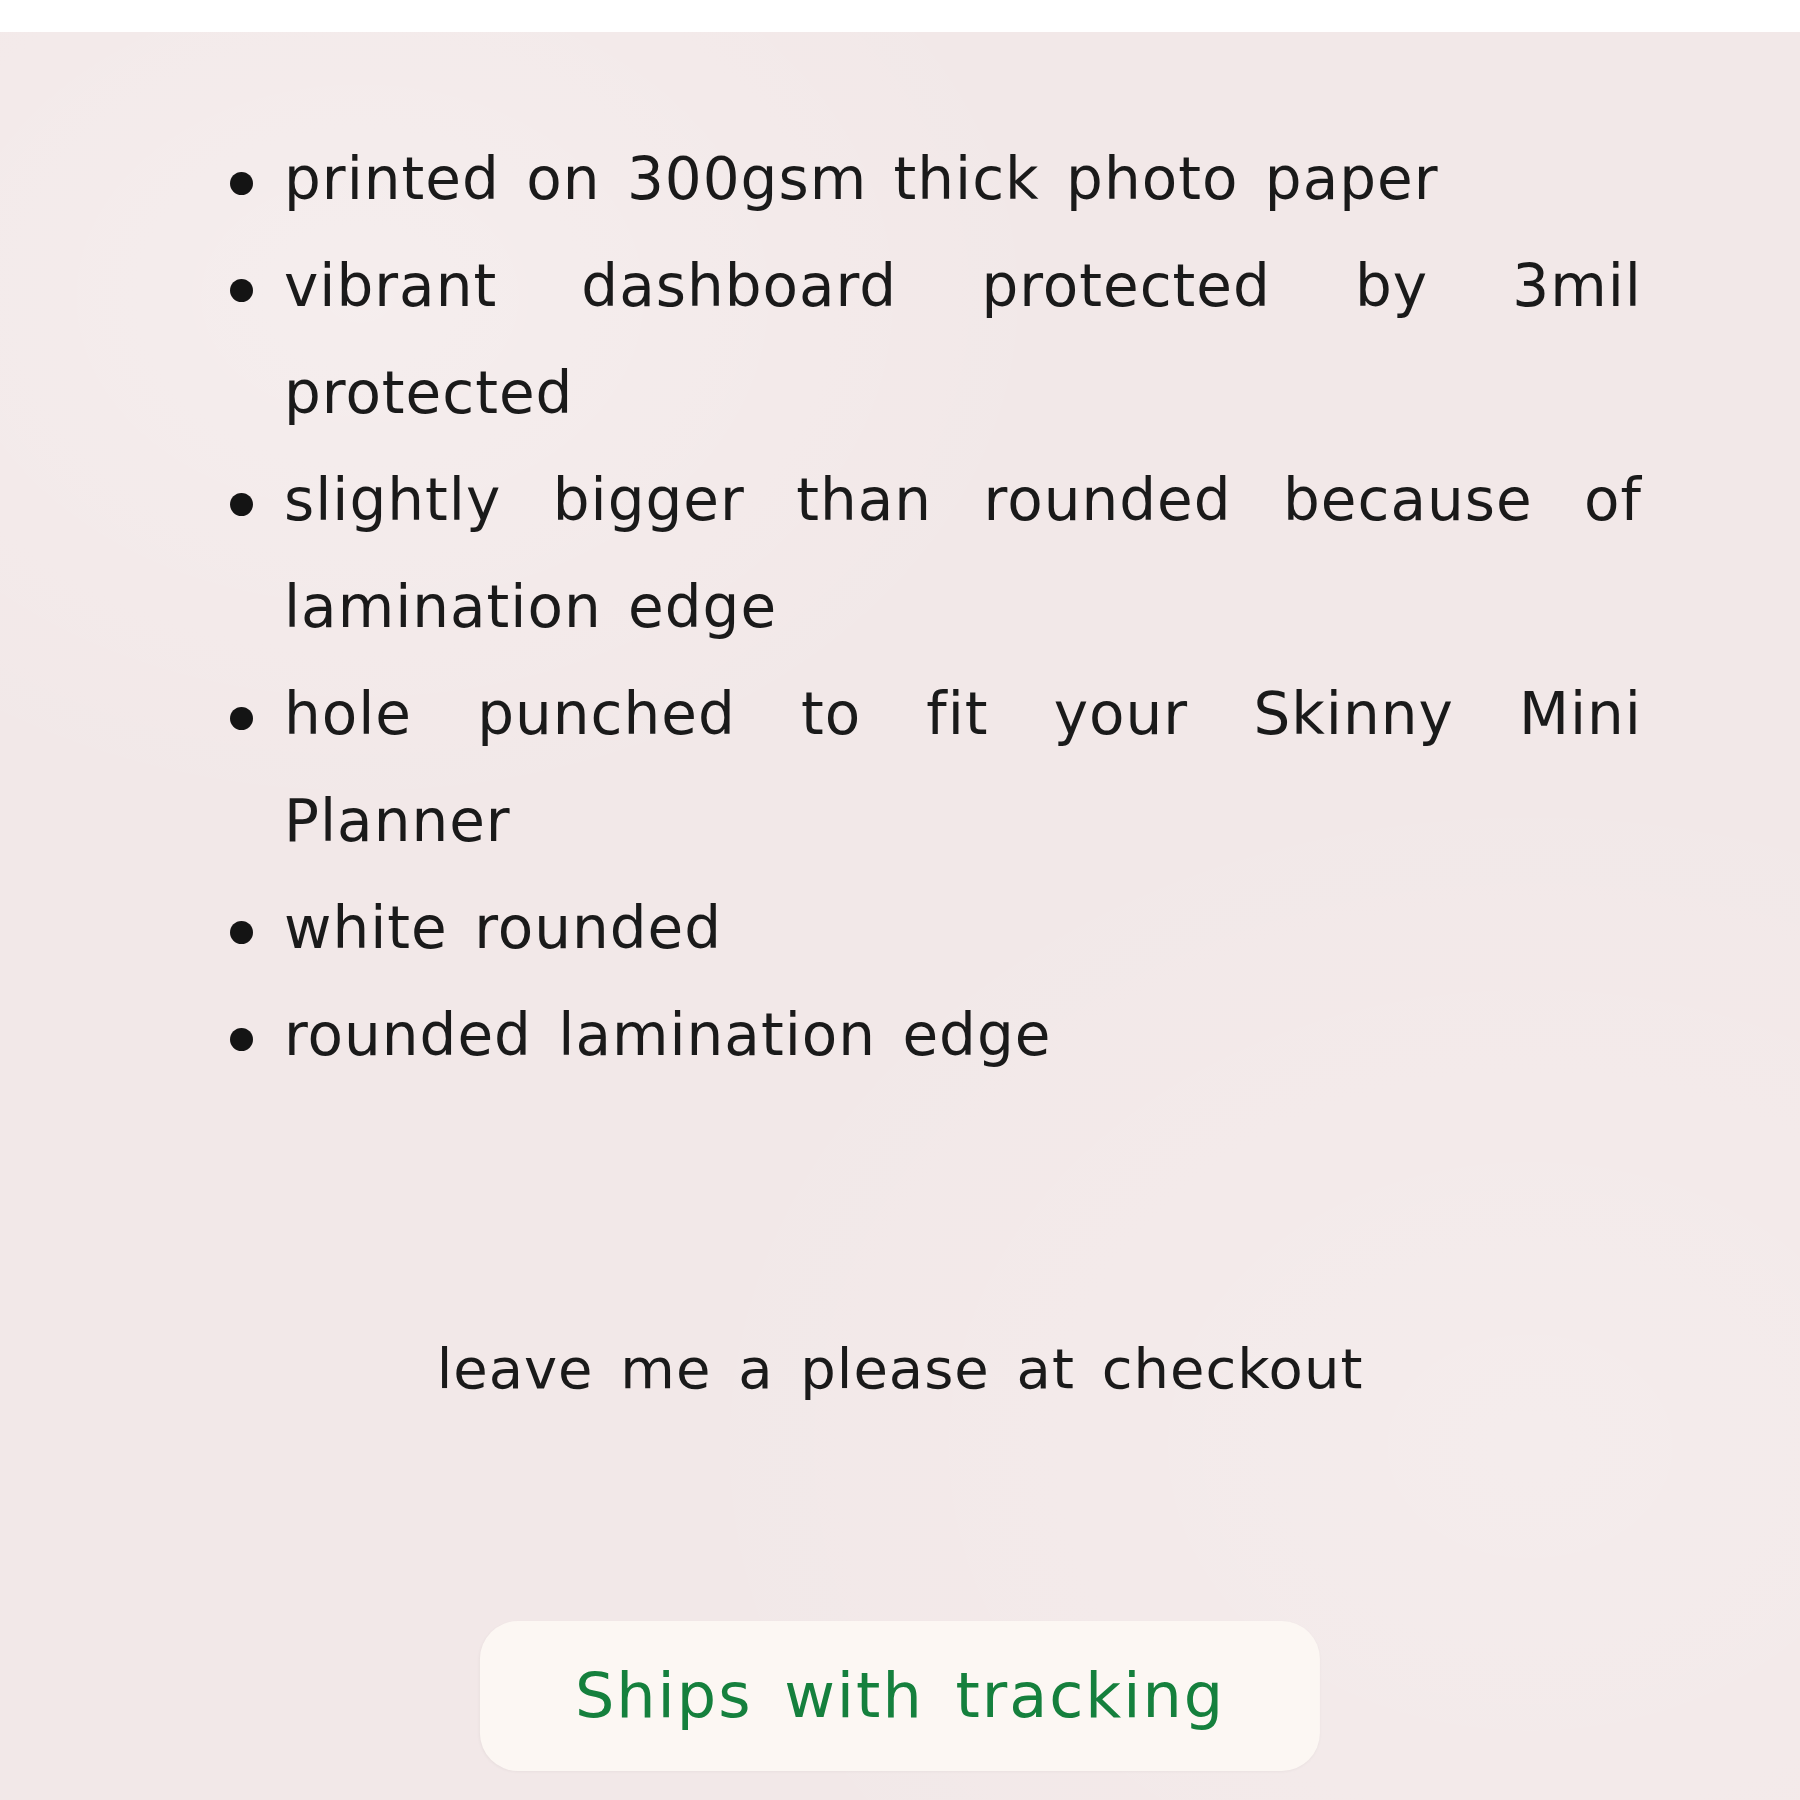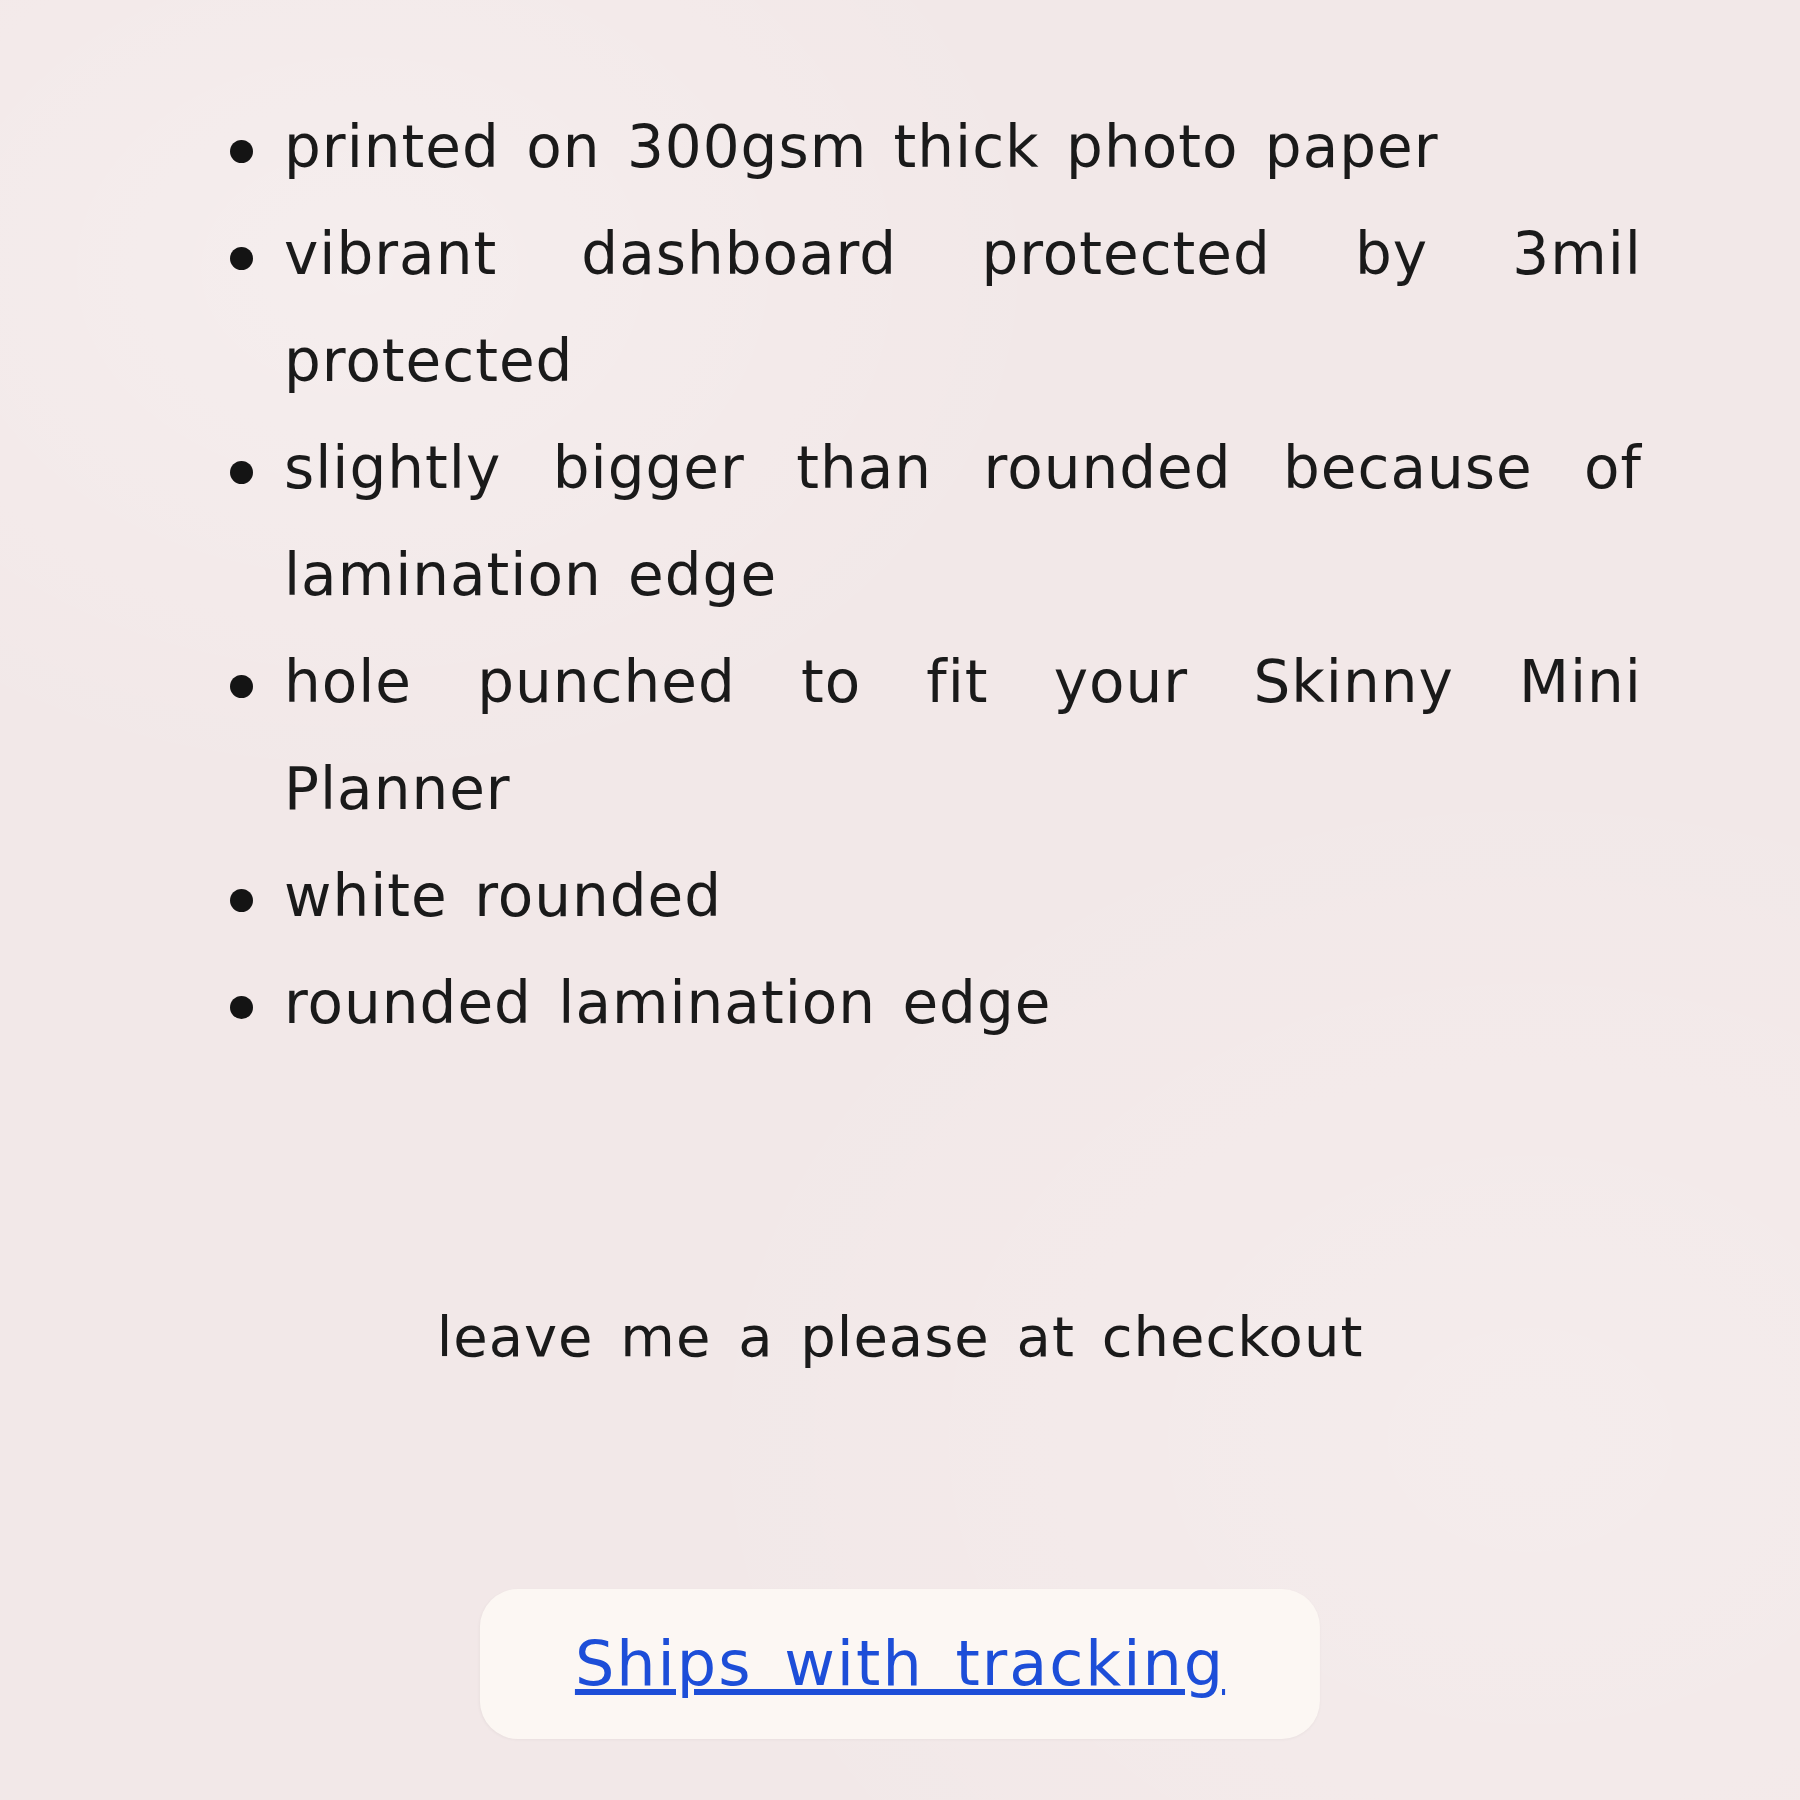--- a/index.html
+++ b/index.html
@@ -10,20 +10,21 @@
     overflow: hidden;
     position: relative;
   }
   .canvas {
     position: absolute;
     inset: 0;
     
     background-image:
       radial-gradient(1200px 900px at 20% 15%, rgba(255,255,255,0.25), rgba(255,255,255,0) 60%),
       radial-gradient(1400px 1100px at 85% 80%, rgba(255,255,255,0.18), rgba(255,255,255,0) 65%);
+    margin-top: 32px;
   }
   .feature-list {
     position: absolute;
     left: 220px;
     right: 158px;
     top: 94px;
   }
   .item {
     display: flex;
     align-items: flex-start;
@@ -149,16 +150,16 @@
       </div>
     </div>
 
   </div>
 
   <div class="note" style="color: rgb(26, 26, 26);">
     <div class="note-line">leave me a please at checkout</div>
   </div>
 
   <div class="badge" style="background-color: rgb(252, 247, 243);">
-    <span style="color: #1d4ed8; text-decoration: underline;">Ships with tracking</span>
+    <span style="color: #15803d;">Ships with tracking</span>
   </div>
 
 </div>
 
 </body></html>

